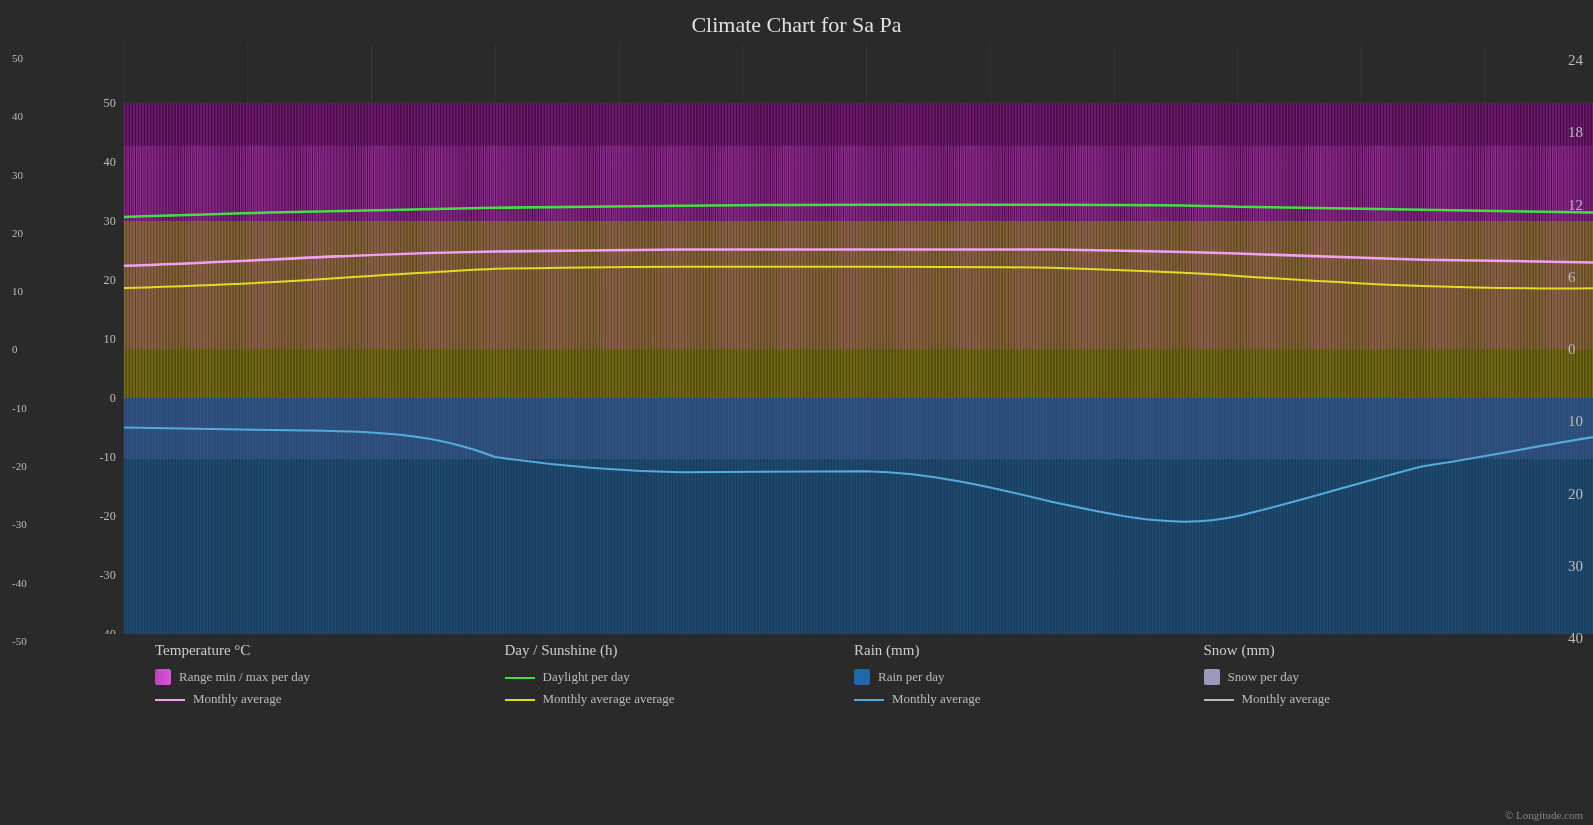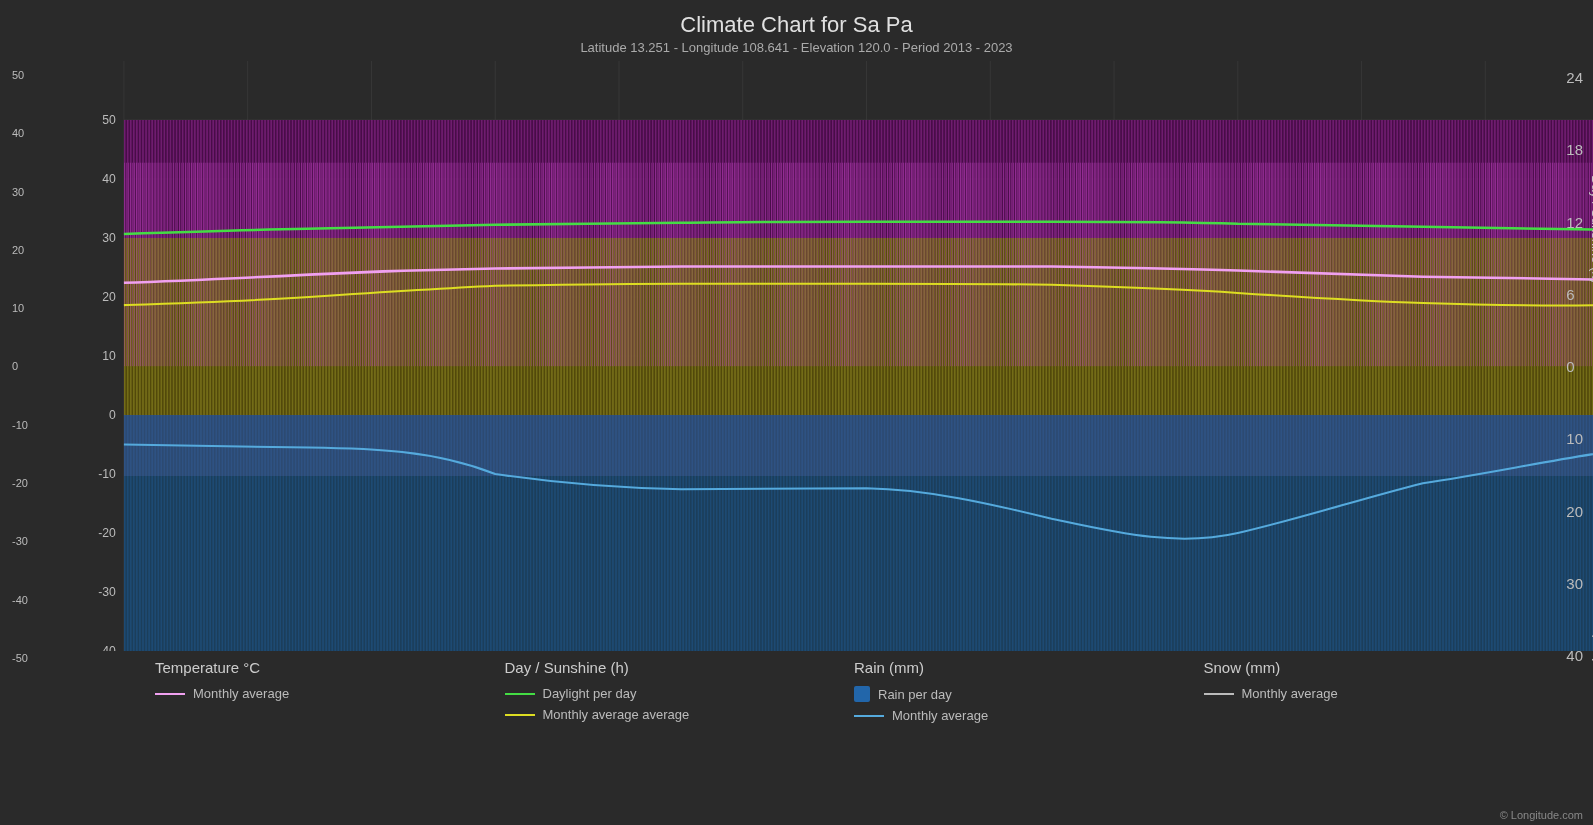--- a/index.html
+++ b/index.html
@@ -11,20 +11,21 @@
       height: 825px;
       overflow: hidden;
     }
     .main-container {
       width: 1593px;
       height: 825px;
       background: #2a2a2a;
       position: relative;
       display: flex;
       flex-direction: column;
+      font-family: Liberation Serif, serif;
     }
     .chart-header {
       text-align: center;
       padding: 12px 0 4px;
     }
     .chart-title {
       color: #e0e0e0;
       font-size: 22px;
       font-weight: normal;
     }
@@ -95,21 +96,20 @@
       font-size: 11px;
       color: #888;
     }
   </style>
 </head>
 <body>
 
 <div class="main-container">
   <div class="chart-header">
     <div class="chart-title">Climate Chart for Sa Pa</div>
-    <div class="chart-subtitle">Latitude 13.251 - Longitude 108.641 - Elevation 120.0 - Period 2013 - 2023</div>
   </div>
 
   <div style="position:relative; flex:1; margin: 2px 0 0 0; display:flex; flex-direction:column;">
 
     <div class="y-axis-right-label-1">Day / Sunshine (h)</div>
 
     <div class="y-axis-right-label-2">Rain / Snow (mm)</div>
 
     <svg viewBox="0 0 1460 580" style="width:100%;height:590px;display:block;margin: 0 55px 0 70px;">
 
@@ -239,20 +239,24 @@
 
     <div style="position:absolute; right:0; top:0; width:55px; height:590px; font-size:11px; color:#bbb;">
       
     </div>
 
     <div class="legend-area" style="height:130px; margin-left:75px;">
 
       <div class="legend-col">
         <div class="legend-title">Temperature °C</div>
         <div class="legend-item">
+          <div class="legend-swatch-rect" style="background: linear-gradient(to right, #c040c0, #dd55dd);"></div>
+          <span>Range min / max per day</span>
+        </div>
+        <div class="legend-item">
           <div class="legend-line" style="background:#f0a0f0; height:2px; margin-top:1px;"></div>
           <span>Monthly average</span>
         </div>
       </div>
 
       <div class="legend-col">
         <div class="legend-title">Day / Sunshine (h)</div>
         <div class="legend-item">
           <div class="legend-line" style="background:#44dd44; height:2px; margin-top:1px;"></div>
           <span>Daylight per day</span>
@@ -270,20 +274,24 @@
           <span>Rain per day</span>
         </div>
         <div class="legend-item">
           <div class="legend-line" style="background:#55aadd; height:2px; margin-top:1px;"></div>
           <span>Monthly average</span>
         </div>
       </div>
 
       <div class="legend-col">
         <div class="legend-title">Snow (mm)</div>
+        <div class="legend-item">
+          <div class="legend-swatch-rect" style="background:#9999bb;"></div>
+          <span>Snow per day</span>
+        </div>
         <div class="legend-item">
           <div class="legend-line" style="background:#bbbbbb; height:2px; margin-top:1px;"></div>
           <span>Monthly average</span>
         </div>
       </div>
     </div>
 
     <div class="copyright">© Longitude.com</div>
 
     <div style="position:absolute; right:10px; top:8px; font-size:15px; color:#bbb; display:flex; flex-direction:column; height:595px; justify-content:space-between;">

